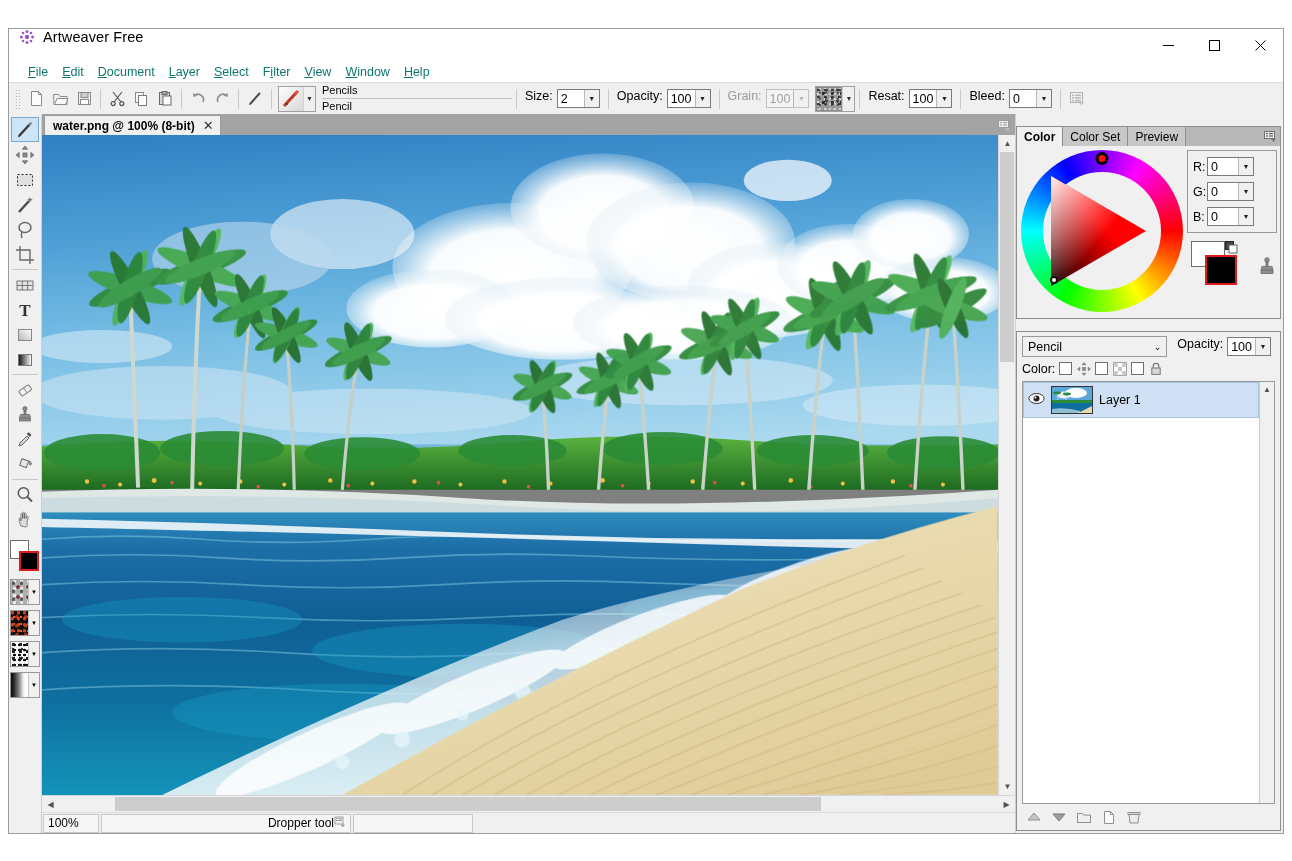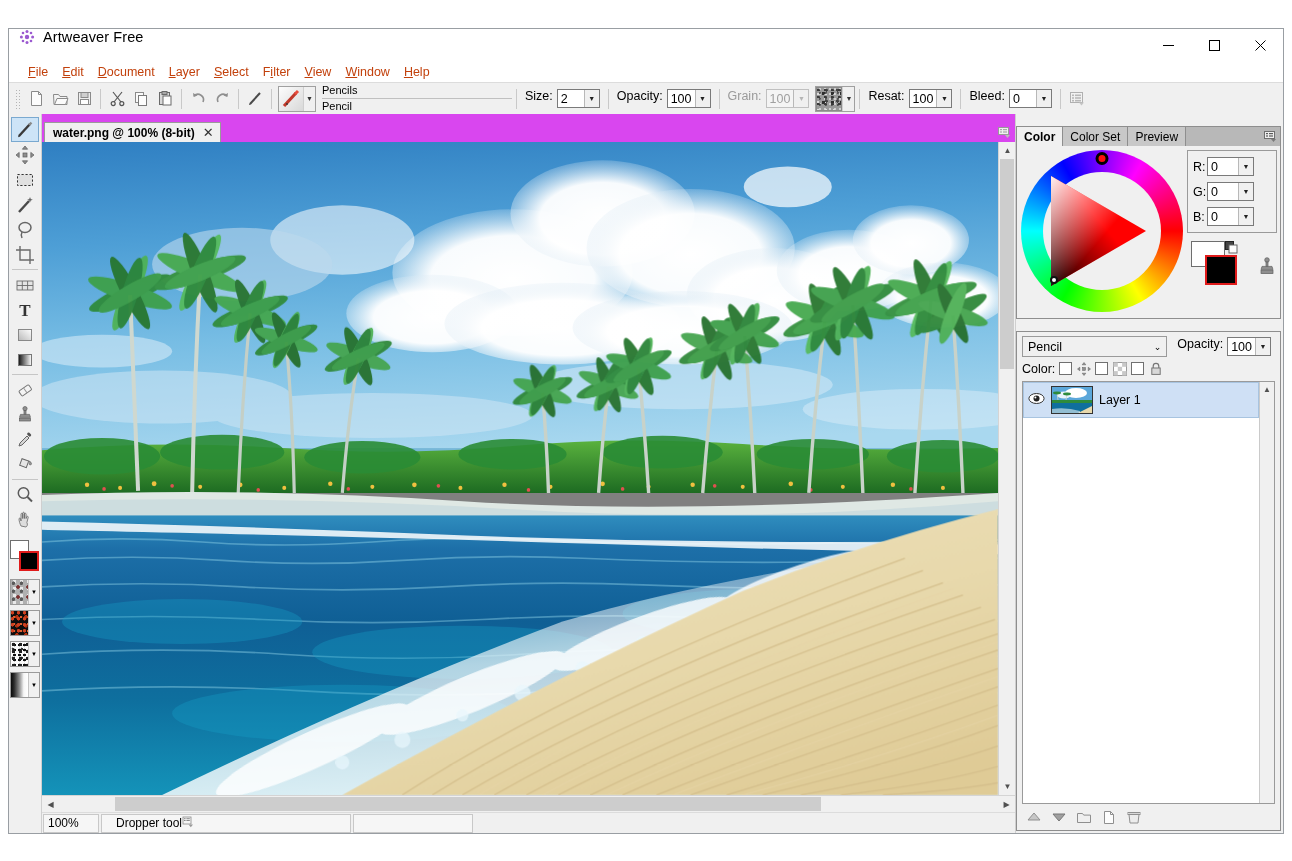--- a/index.html
+++ b/index.html
@@ -54,21 +54,21 @@
     height: 21px;
     background: #ffffff;
     display: flex;
     align-items: center;
     padding-left: 12px;
     flex: none;
     font-size: 12.5px;
   }
   .menu-item {
     padding: 2px 7px;
-    color: #c2410c;
+    color: #0f766e;
     white-space: nowrap;
   }
   .menu-item u { text-decoration: underline; }
   
   .toolbar {
     height: 32px;
     background: #f0f0f0;
     border-top: 1px solid #dcdcdc;
     display: flex;
     align-items: center;
@@ -264,22 +264,22 @@
   }
   
   .canvas-col {
     flex: 1;
     display: flex;
     flex-direction: column;
     min-width: 0;
     background: #f0f0f0;
   }
   .doc-tabs {
-    height: 28px;
-    background: #d946ef;
+    height: 21px;
+    background: #a3a3a3;
     display: flex;
     align-items: flex-end;
     flex: none;
     position: relative;
   }
   .doc-tab {
     height: 20px;
     background: #f0f0f0;
     border: 1px solid #9a9a9a;
     border-bottom: none;
@@ -359,21 +359,21 @@
     height: 19px;
     border: 1px solid #c8c8c8;
     background: #f6f6f6;
     display: flex; align-items: center;
     padding: 0 4px;
     font-size: 12px;
     color: #000;
     margin-right: 2px;
   }
   .status-zoom { width: 56px; }
-  .status-tool { width: 250px; justify-content: flex-start; padding-left: 14px; }
+  .status-tool { width: 250px; justify-content: flex-end; padding-left: 14px; }
   .status-extra { width: 120px; }
   
   .docks {
     width: 268px;
     background: #f0f0f0;
     display: flex; flex-direction: column;
     flex: none;
     border-left: 1px solid #cfcfcf;
     padding: 0 2px 2px 0;
   }

